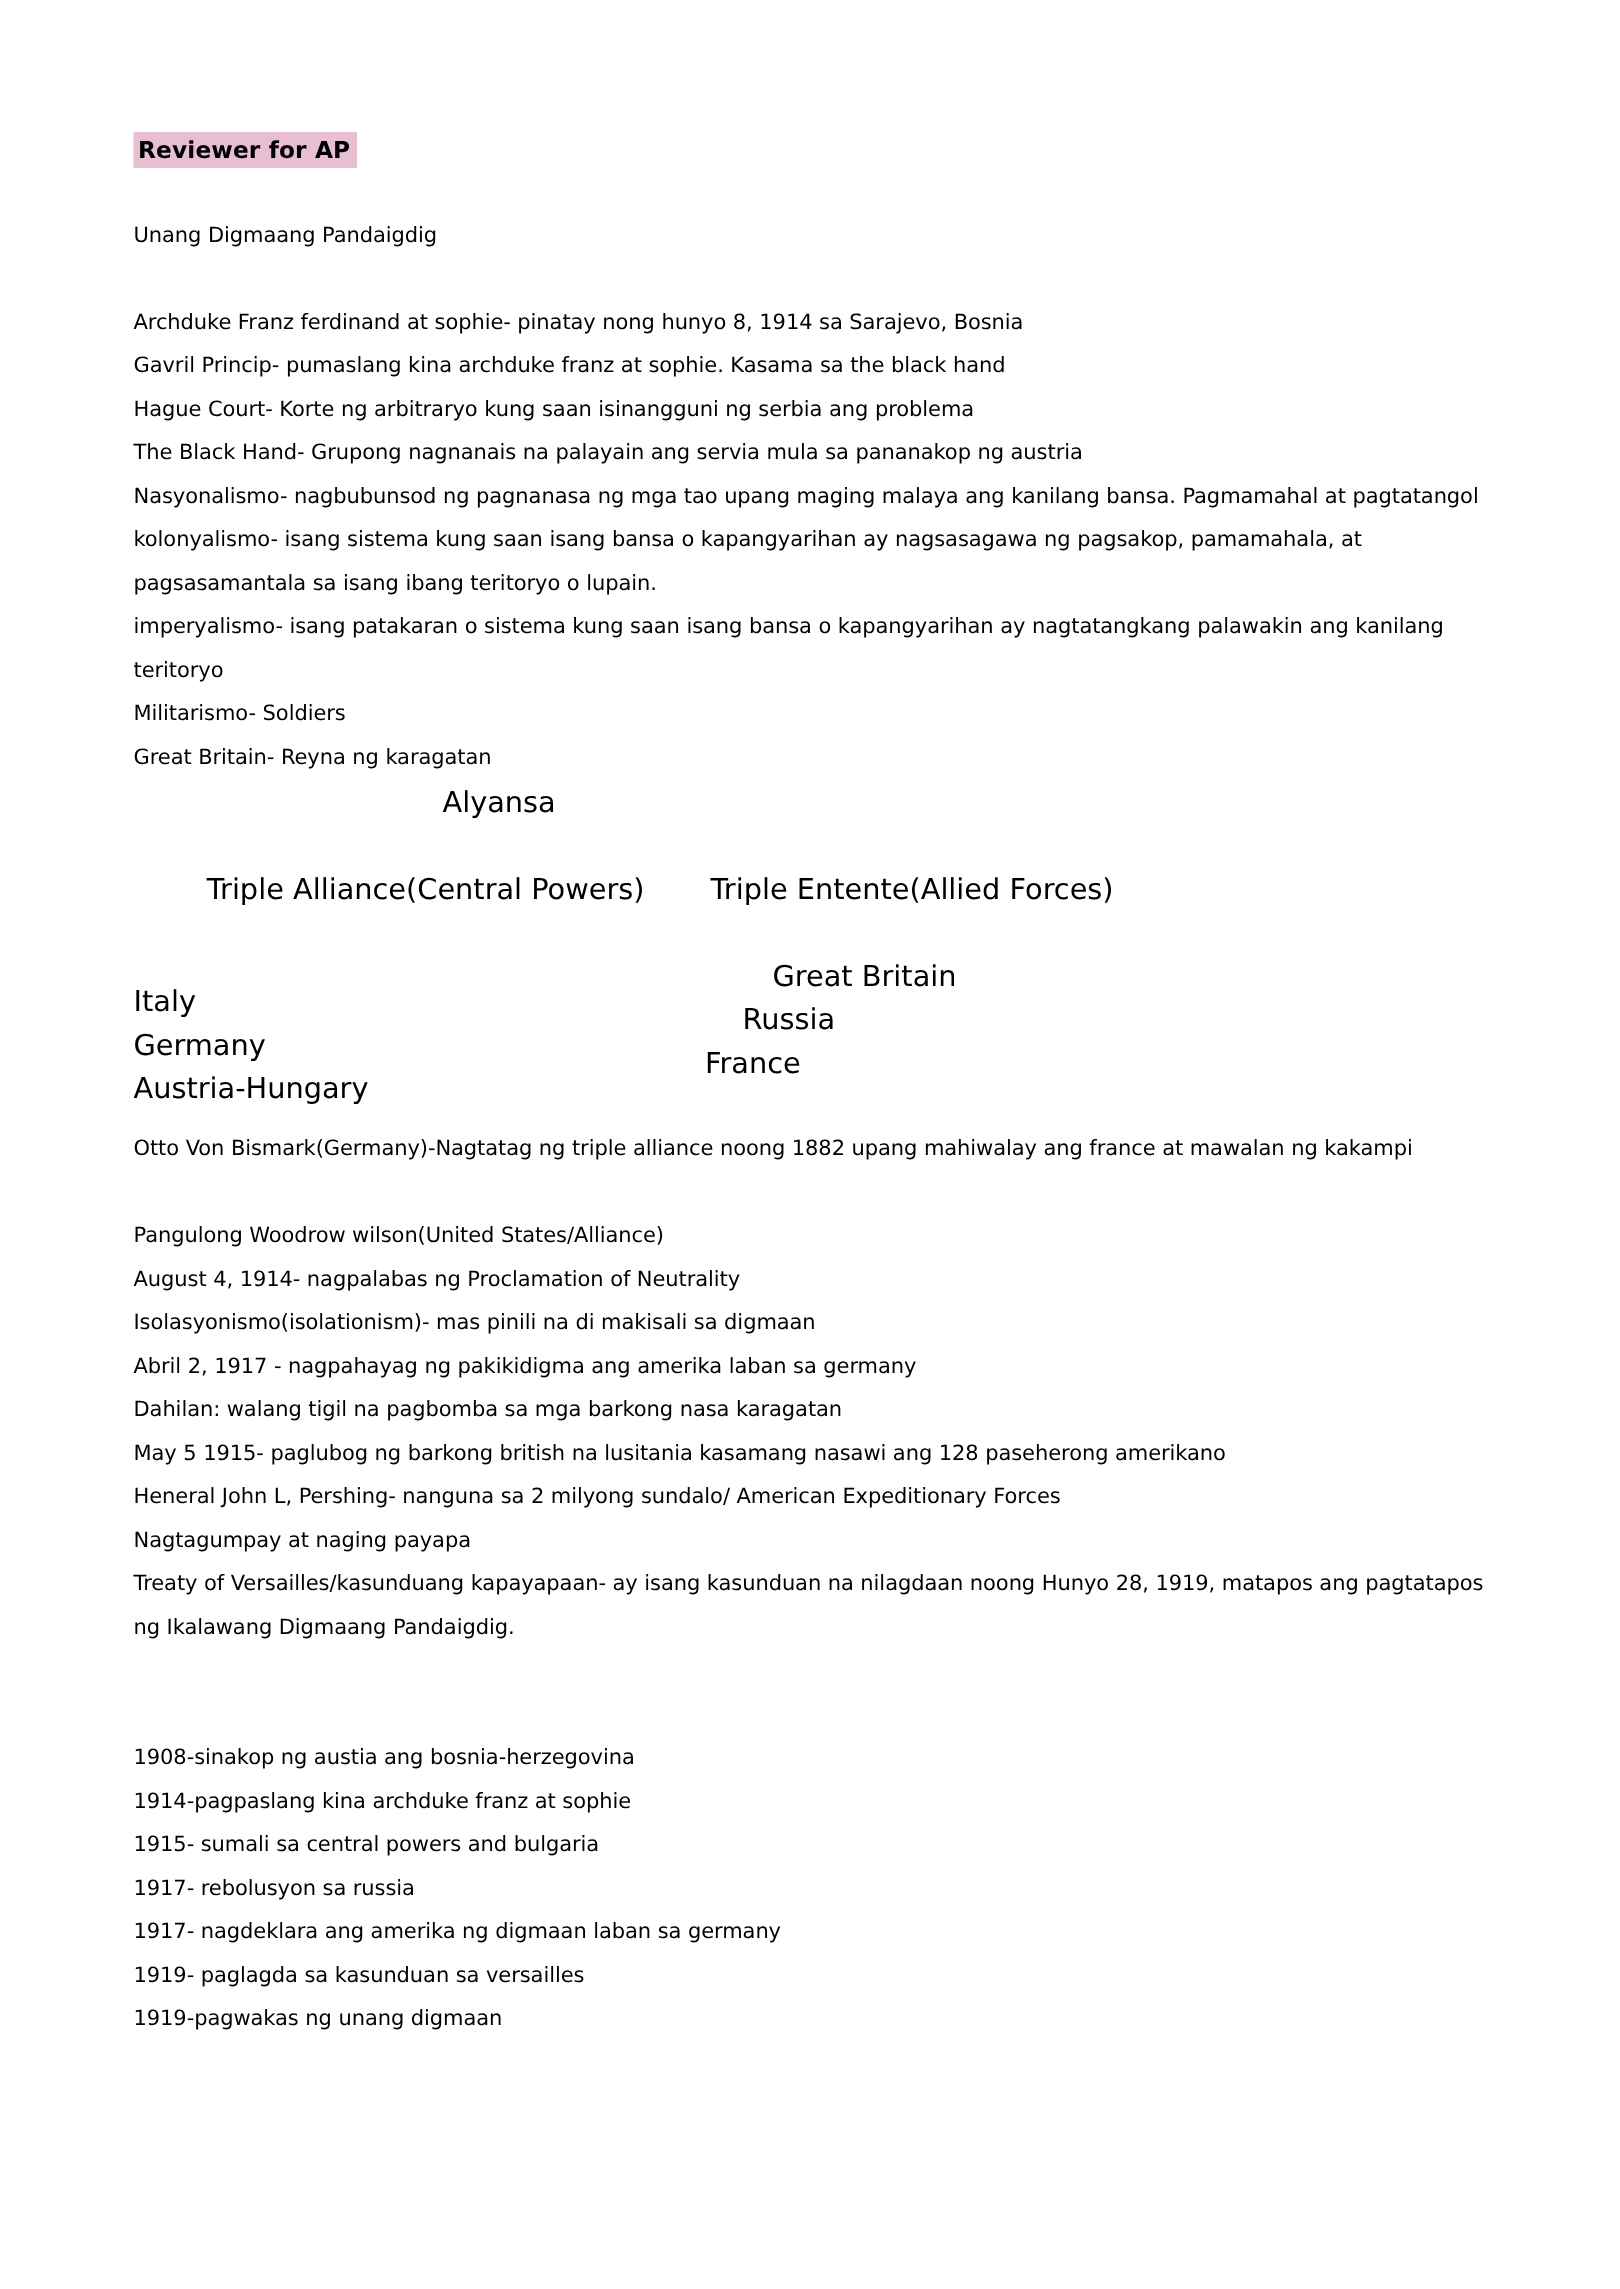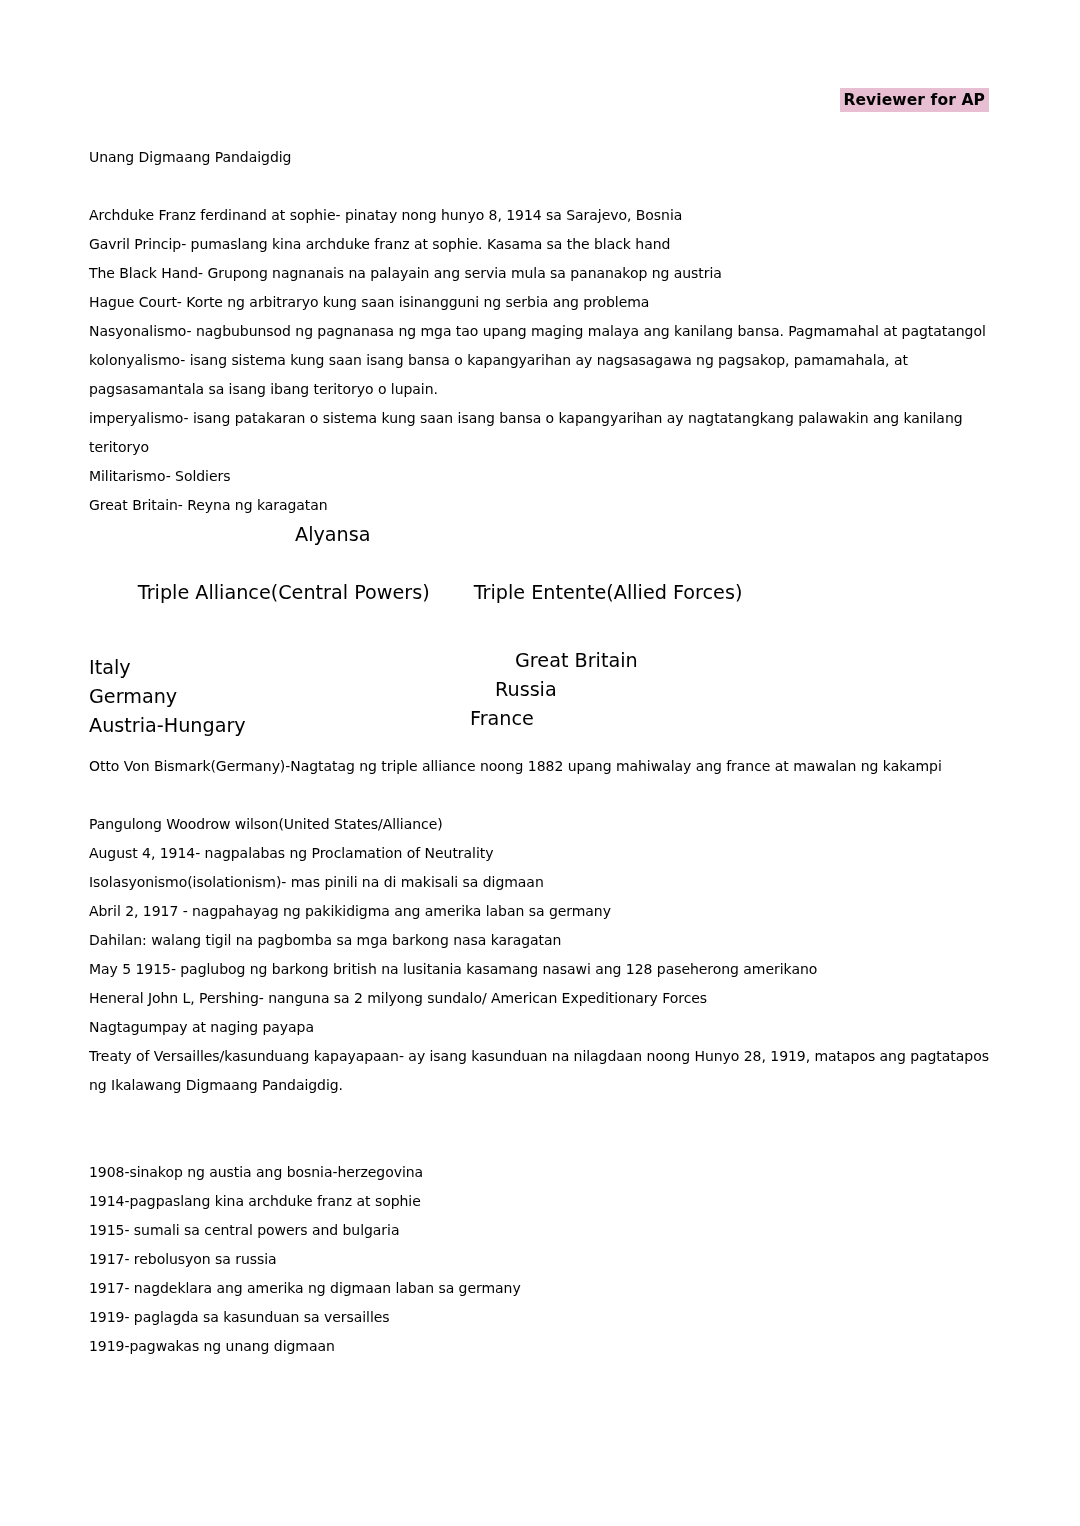--- a/index.html
+++ b/index.html
@@ -24,21 +24,20 @@
     position: absolute;
     left: 89px;
     top: 86px;
     width: 900px;
   }
 
   
   .title-row {
     margin: 0 0 0 0;
     line-height: 27px;
-    text-align: right;
   }
   .title-text {
     display: inline;
     font-size: 15.5px;
     font-weight: bold;
     letter-spacing: 0.1px;
     background-color: #e7bed2;
     padding: 3px 4px 3px 3px;
     box-decoration-break: clone;
     -webkit-box-decoration-break: clone;
@@ -85,21 +84,21 @@
     position: relative;
     height: 29px;
   }
   .alliance-row .a-left {
     position: absolute;
     left: 0;
     top: 17px;
   }
   .alliance-row .a-right {
     position: absolute;
-    top: 10px;
+    top: 0;
   }
   .ar-1 .a-right { left: 426px; }
   .ar-2 .a-right { left: 406px; }
   .ar-3 .a-right { left: 381px; }
 </style>
 </head>
 <body style="color: rgb(0, 0, 0);">
 
 <div class="page" style="background-color: rgb(255, 255, 255);">
   <div class="content">
@@ -110,22 +109,22 @@
 
     <div class="blank">&nbsp;</div>
 
     <div class="line">Unang Digmaang Pandaigdig</div>
 
     <div class="blank">&nbsp;</div>
 
     <div class="block">
       <div class="line">Archduke Franz ferdinand at sophie- pinatay nong hunyo 8, 1914 sa Sarajevo, Bosnia</div>
       <div class="line">Gavril Princip- pumaslang kina archduke franz at sophie. Kasama sa the black hand</div>
+      <div class="line">Hague Court- Korte ng arbitraryo kung saan isinangguni ng serbia ang problema</div>
       <div class="line">The Black Hand- Grupong nagnanais na palayain ang servia mula sa pananakop ng austria</div>
-      <div class="line">Hague Court- Korte ng arbitraryo kung saan isinangguni ng serbia ang problema</div>
       <div class="line">Nasyonalismo- nagbubunsod ng pagnanasa ng mga tao upang maging malaya ang kanilang bansa. Pagmamahal at pagtatangol</div>
       <div class="line">kolonyalismo- isang sistema kung saan isang bansa o kapangyarihan ay nagsasagawa ng pagsakop, pamamahala, at pagsasamantala sa isang ibang teritoryo o lupain.</div>
       <div class="line">imperyalismo- isang patakaran o sistema kung saan isang bansa o kapangyarihan ay nagtatangkang palawakin ang kanilang teritoryo</div>
       <div class="line">Militarismo- Soldiers</div>
       <div class="line">Great Britain- Reyna ng karagatan</div>
     </div>
 
     <div class="block">
       <div class="alyansa-line">Alyansa</div>
       <div class="alliance-head">

